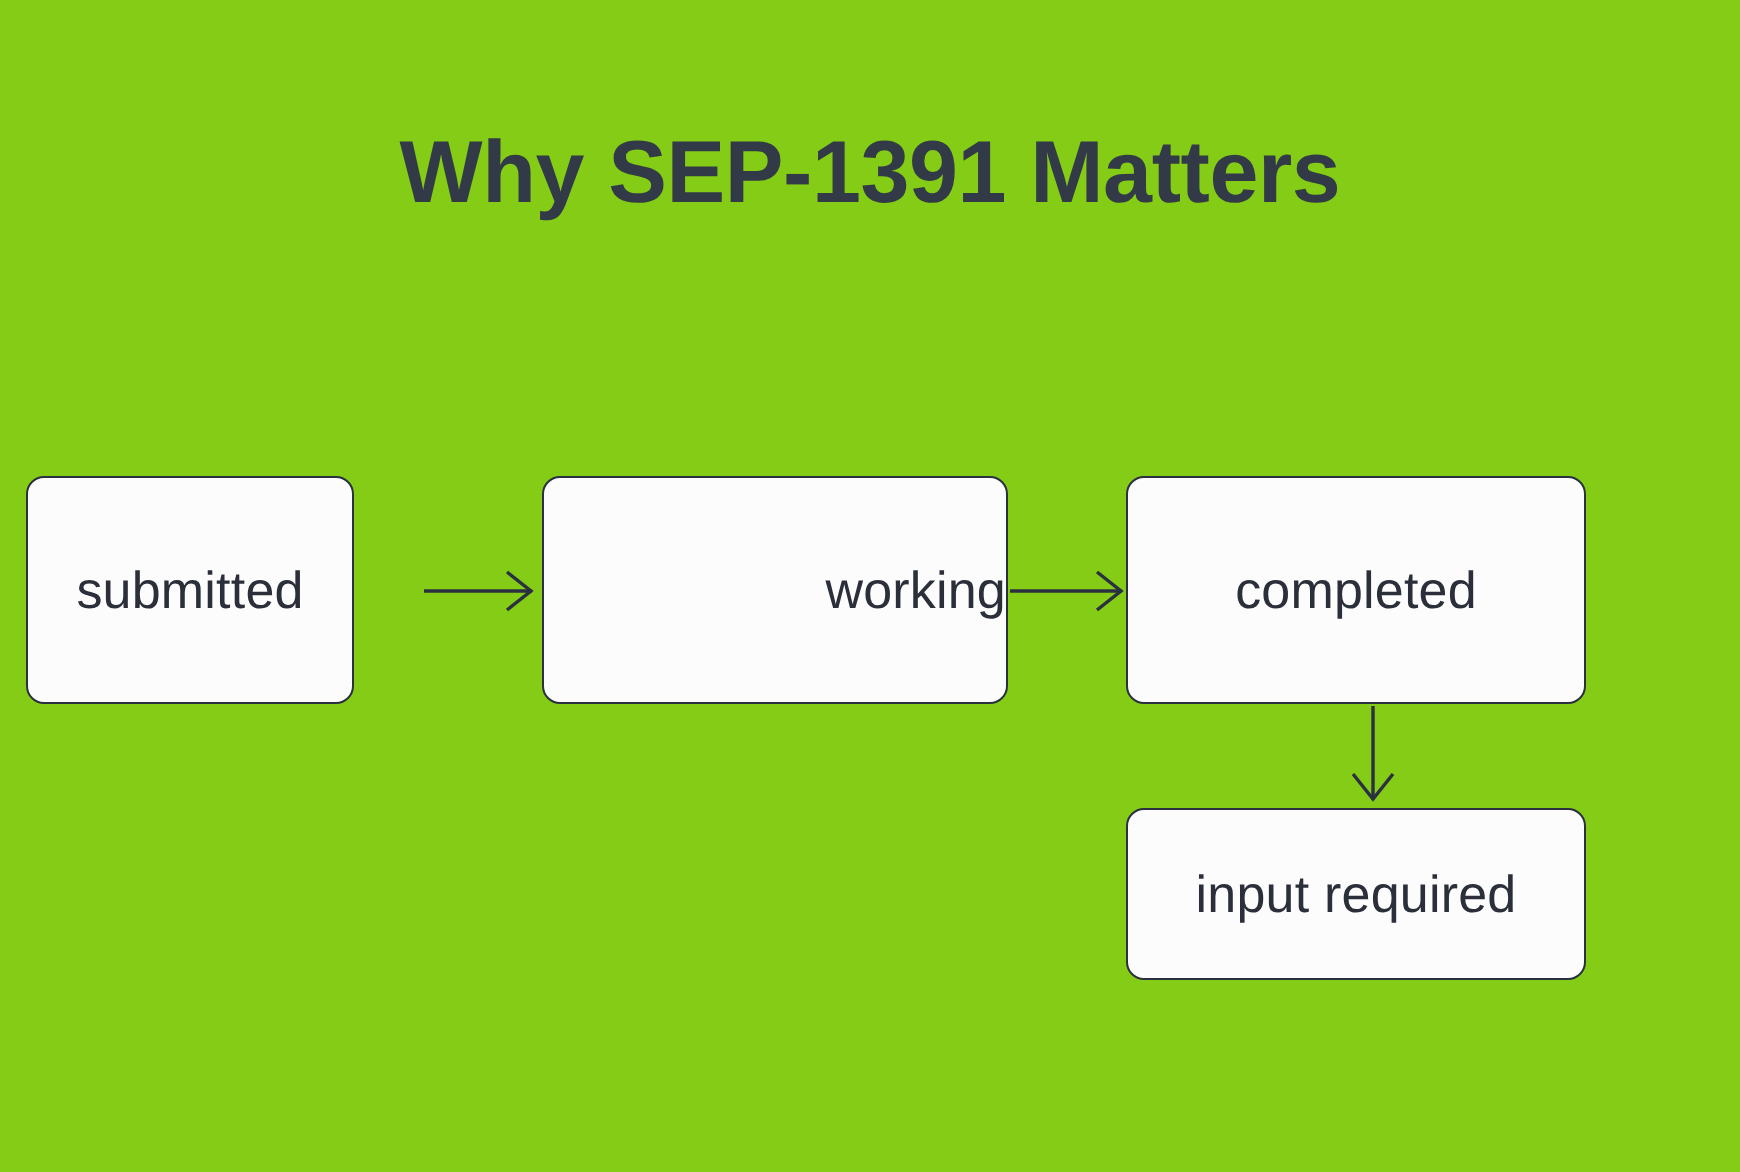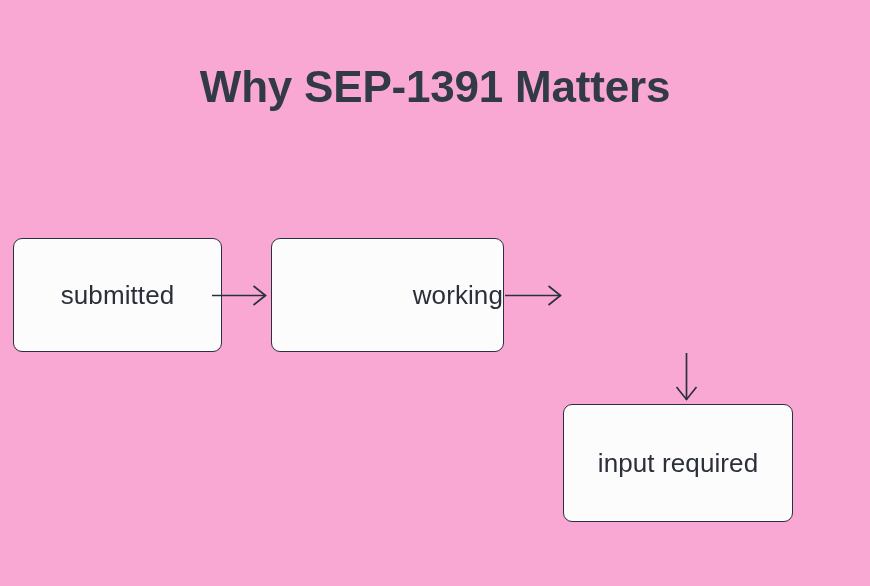--- a/index.html
+++ b/index.html
@@ -11,21 +11,21 @@
     width: 870px;
     height: 586px;
     background: #f7f7f9;
     font-family: "Liberation Sans", sans-serif;
     overflow: hidden;
   }
   #canvas {
     position: relative;
     width: 870px;
     height: 586px;
-    background: #f9a8d4;
+    background: #84cc16;
     overflow: hidden;
   }
 
   
   #title-block {
     position: absolute;
     left: 0;
     top: 58px;
     width: 870px;
     text-align: center;
@@ -60,24 +60,24 @@
   }
   .node-label {
     font-size: 26px;
     font-weight: normal;
     color: #2b2f3a;
     line-height: 1;
     white-space: nowrap;
     letter-spacing: 0.1px;
   }
 
-  #node-submitted      { left: 13px;  top: 238px; width: 209px; height: 114px; }
+  #node-submitted      { left: 13px;  top: 238px; width: 164px; height: 114px; }
   #node-working        { left: 271px; top: 238px; width: 233px; height: 114px; justify-content: flex-end; }
   #node-completed      { left: 563px; top: 238px; width: 230px; height: 114px; }
-  #node-input-required { left: 563px; top: 404px; width: 230px; height: 118px; }
+  #node-input-required { left: 563px; top: 404px; width: 230px; height: 86px; }
 
   
   #edges {
     position: absolute;
     left: 0;
     top: 0;
     width: 870px;
     height: 586px;
     pointer-events: none;
   }
@@ -107,20 +107,23 @@
   <div id="diagram">
 
     <div class="node" id="node-submitted">
       <span class="node-label">submitted</span>
     </div>
 
     <div class="node" id="node-working">
       <span class="node-label">working</span>
     </div>
 
+    <div class="node" id="node-completed">
+      <span class="node-label">completed</span>
+    </div>
 
     <div class="node" id="node-input-required">
       <span class="node-label">input required</span>
     </div>
 
     <svg id="edges" width="870" height="586" viewBox="0 0 870 586">
 
       <g>
         <path class="edge-line" d="M 212 295.5 L 266 295.5"></path>
         <path class="edge-head" d="M 253.5 286 L 265.5 295.5 L 253.5 305"></path>

